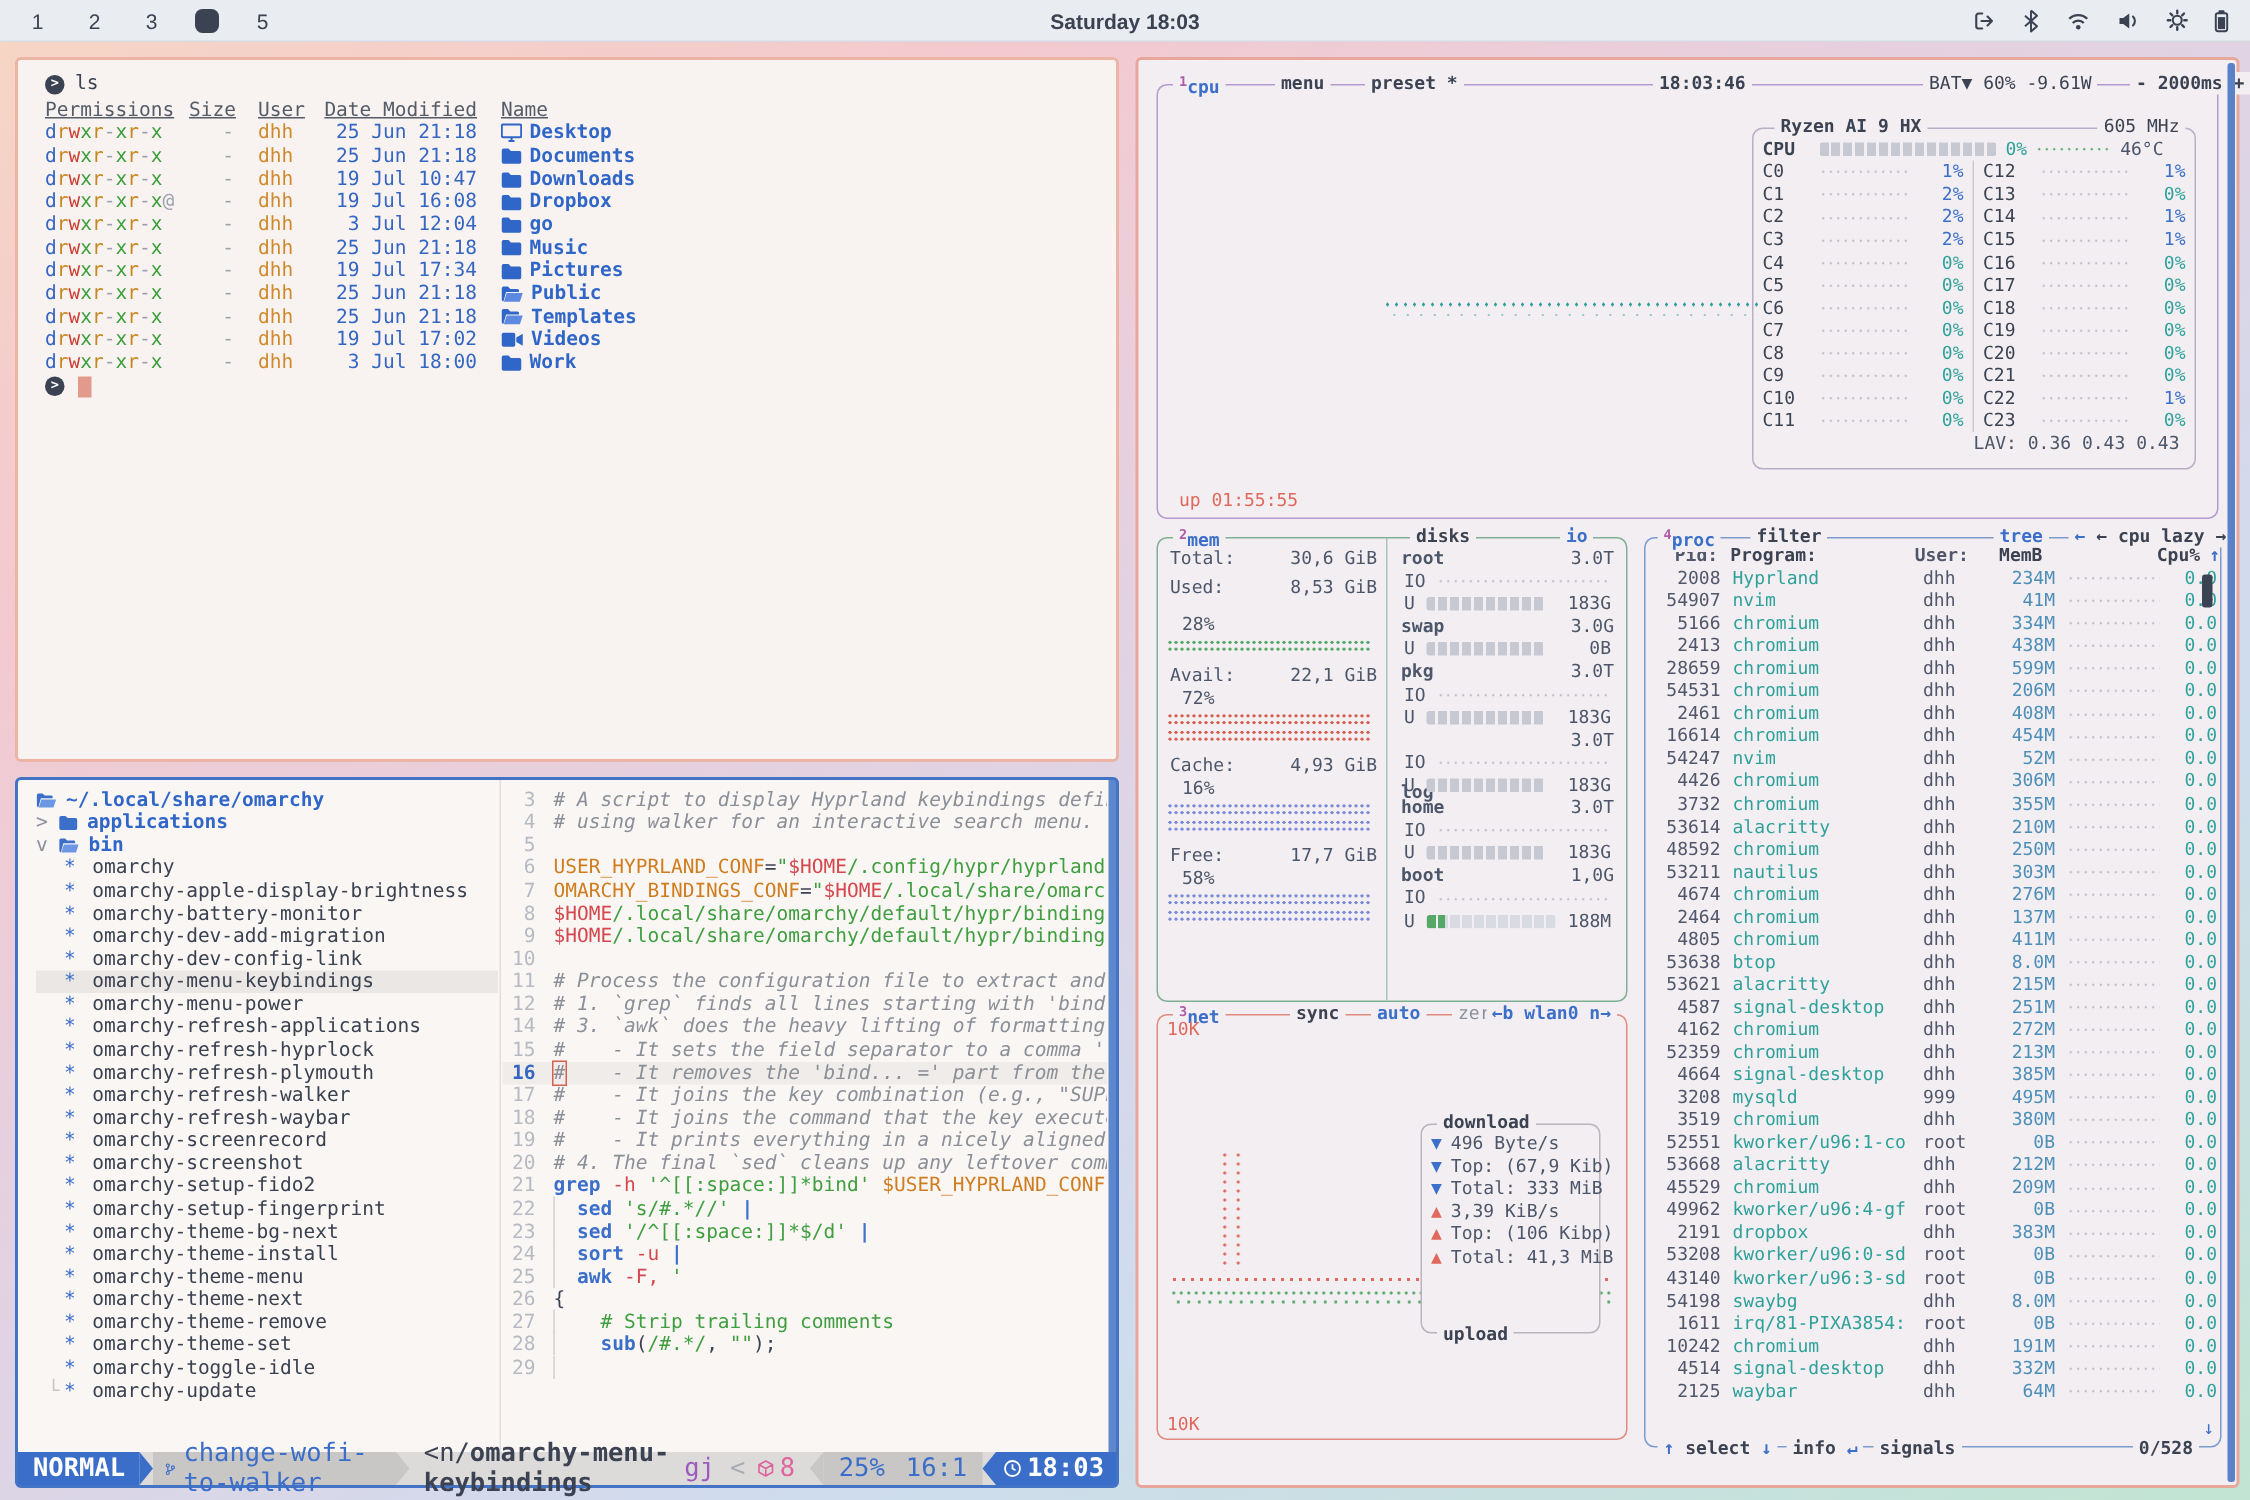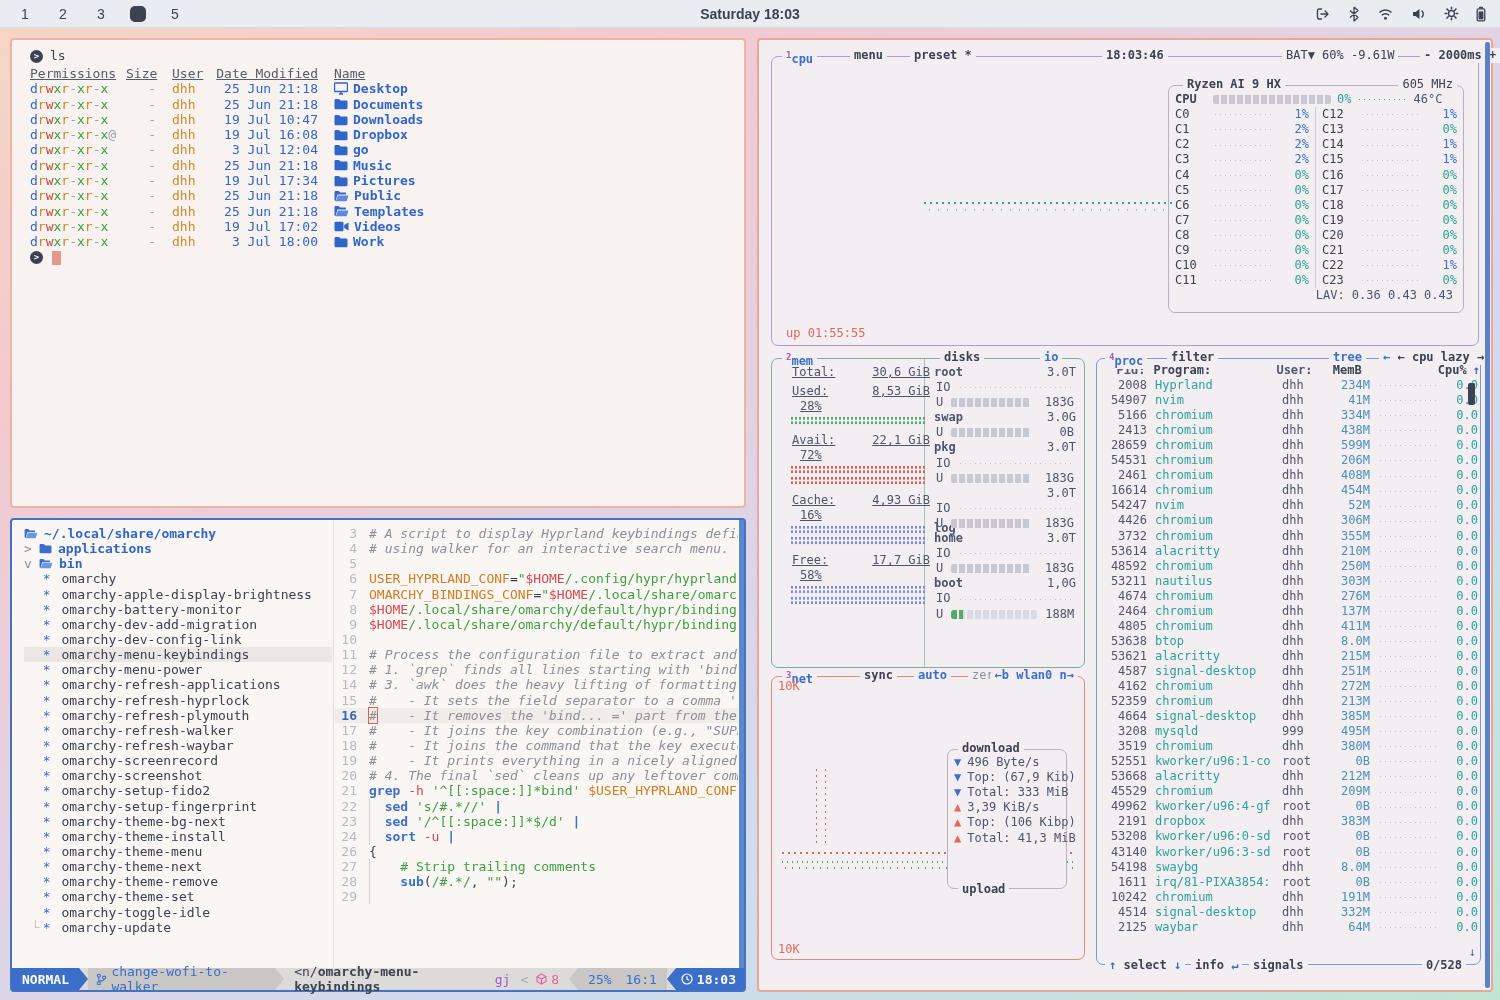--- a/index.html
+++ b/index.html
@@ -52,21 +52,21 @@
   .code-row { display:flex; height:15.15px; white-space:pre; }
   .gut { width:34px; text-align:right; color:#b6bac2; padding-right:12px; flex:none; }
   .gut-cur { color:#3566c2; font-weight:bold; }
   .row-cur { background:#efece9; }
   .cc{ color:#8a8f98; font-style:italic; } .cv{ color:#d07d20; } .cs{ color:#3f9e3f; }
   .cr{ color:#d5484d; } .ck{ color:#3b6fc9;font-weight:bold; } .ct{ color:#3b4252; } .cg{ color:#d4d0ce; }
   .ccur { color:#8a8f98; font-style:italic; outline:1px solid #d5604d; }
   #nvim-scroll { position:absolute; right:0; top:0; width:5px; bottom:22px; background:#4273c4; opacity:.85; }
   
   #statusline { position:absolute; left:0; right:0; bottom:0; height:22px; background:#dddbda;
-     display:flex; align-items:center; font-size:13px; }
+     display:flex; align-items:center; font-size:17px; }
   .sl-mode { background:#3b6ec9; color:#fff; font-weight:bold; padding:0 10px; height:100%; display:flex; align-items:center; }
   .sl-arrow-blue { width:0; height:0; border-top:11px solid transparent; border-bottom:11px solid transparent; border-left:9px solid #3b6ec9; }
   .sl-branch { background:#c9c7c6; color:#3b6ec9; height:100%; display:flex; align-items:center; padding:0 8px; gap:5px; }
   .sl-arrow-gray { width:0; height:0; border-top:11px solid transparent; border-bottom:11px solid transparent; border-left:9px solid #c9c7c6; }
   .sl-file { color:#3b4252; padding-left:10px; } .sl-file b { font-weight:bold; }
   .sl-right { margin-left:auto; display:flex; align-items:center; height:100%; }
   .sl-gj { color:#9d5bbf; margin-right:10px; }
   .sl-sep { color:#a8acb5; margin-right:8px; }
   .sl-lsp { color:#e0649c; display:flex; align-items:center; gap:4px; margin-right:10px; }
   .sl-seg { background:#c9c7c6; color:#3b6ec9; height:100%; display:flex; align-items:center; padding:0 10px; gap:14px; }
@@ -385,20 +385,21 @@
         <div class="code-row"><span class="gut">15</span><span><span class="cc">#    - It sets the field separator to a comma ',</span></span></div>
         <div class="code-row row-cur"><span class="gut gut-cur">16</span><span><span class="ccur">#</span><span class="cc">    - It removes the 'bind... =' part from the</span></span></div>
         <div class="code-row"><span class="gut">17</span><span><span class="cc">#    - It joins the key combination (e.g., "SUPE</span></span></div>
         <div class="code-row"><span class="gut">18</span><span><span class="cc">#    - It joins the command that the key execute</span></span></div>
         <div class="code-row"><span class="gut">19</span><span><span class="cc">#    - It prints everything in a nicely aligned</span></span></div>
         <div class="code-row"><span class="gut">20</span><span><span class="cc"># 4. The final `sed` cleans up any leftover comm</span></span></div>
         <div class="code-row"><span class="gut">21</span><span><span class="ck">grep</span><span class="ct"> </span><span class="cr">-h</span><span class="ct"> </span><span class="cs">'^[[:space:]]*bind'</span><span class="ct"> </span><span class="cv">$USER_HYPRLAND_CONF</span></span></div>
         <div class="code-row"><span class="gut">22</span><span><span class="cg">▏ </span><span class="ck">sed</span><span class="ct"> </span><span class="cs">'s/#.*//'</span><span class="ct"> </span><span class="ck">|</span></span></div>
         <div class="code-row"><span class="gut">23</span><span><span class="cg">▏ </span><span class="ck">sed</span><span class="ct"> </span><span class="cs">'/^[[:space:]]*$/d'</span><span class="ct"> </span><span class="ck">|</span></span></div>
         <div class="code-row"><span class="gut">24</span><span><span class="cg">▏ </span><span class="ck">sort</span><span class="ct"> </span><span class="cr">-u</span><span class="ct"> </span><span class="ck">|</span></span></div>
+        <div class="code-row"><span class="gut">25</span><span><span class="cg">▏ </span><span class="ck">awk</span><span class="ct"> </span><span class="cr">-F,</span><span class="ct"> </span><span class="cs">'</span></span></div>
         <div class="code-row"><span class="gut">26</span><span><span class="ct">{</span></span></div>
         <div class="code-row"><span class="gut">27</span><span><span class="cg">▏ </span><span class="ct">  </span><span class="cs"># Strip trailing comments</span></span></div>
         <div class="code-row"><span class="gut">28</span><span><span class="cg">▏ </span><span class="ct">  </span><span class="ck">sub</span><span class="ct">(</span><span class="cs">/#.*/</span><span class="ct">, </span><span class="cs">""</span><span class="ct">);</span></span></div>
         <div class="code-row"><span class="gut">29</span><span><span class="cg">▏</span></span></div>
       </div>
     <div id="nvim-scroll"></div>
     <div id="statusline">
       <span class="sl-mode">NORMAL</span>
       <span class="sl-arrow-blue"></span>
       <span class="sl-branch">
@@ -593,31 +594,31 @@
         </div>
         <div style="text-align:right; padding-right:10px;">LAV: 0.36 0.43 0.43</div>
       </div>
     </div>
 
     <div class="bbox" id="mem-box" style="left:12px; top:318px; width:314px; height:310px; border-color:#7fb093;">
       <span class="chip" style="left:10px;"><span class="sup">2</span><span class="blue">mem</span></span>
       <span class="chip" style="left:168px;">disks</span>
       <span class="chip" style="left:268px;"><span class="blue">io</span></span>
       <div style="position:absolute; left:152px; top:0; bottom:0; width:1px; background:#a8c4b2;"></div>
-      <div id="mem-col" style="position:absolute; left:16px; top:6px; width:146px;text-decoration:underline;">
+      <div id="mem-col" style="position:absolute; left:4px; top:6px; width:146px;">
           <div class="mem-label-row">
             <span>Total:</span>
             <span>30,6 GiB</span>
           </div>
           <div style="height: 4px;"></div>
           <div class="mem-label-row">
             <span>Used:</span>
             <span>8,53 GiB</span>
           </div>
-          <div style="padding-left: 12px; height: 15px;">28%</div>
+          <div style="padding-left: 12px; height: 15px; margin-top: 10px;">28%</div>
           <div class="band" style="--bc: #55a868;"></div>
           <div style="height: 6px;"></div>
           <div class="mem-label-row">
             <span>Avail:</span>
             <span>22,1 GiB</span>
           </div>
           <div style="padding-left: 12px; height: 15px;">72%</div>
           <div class="band" style="--bc: #d95f54;"></div>
           <div class="band" style="--bc: #d95f54;"></div>
           <div style="height: 6px;"></div>

